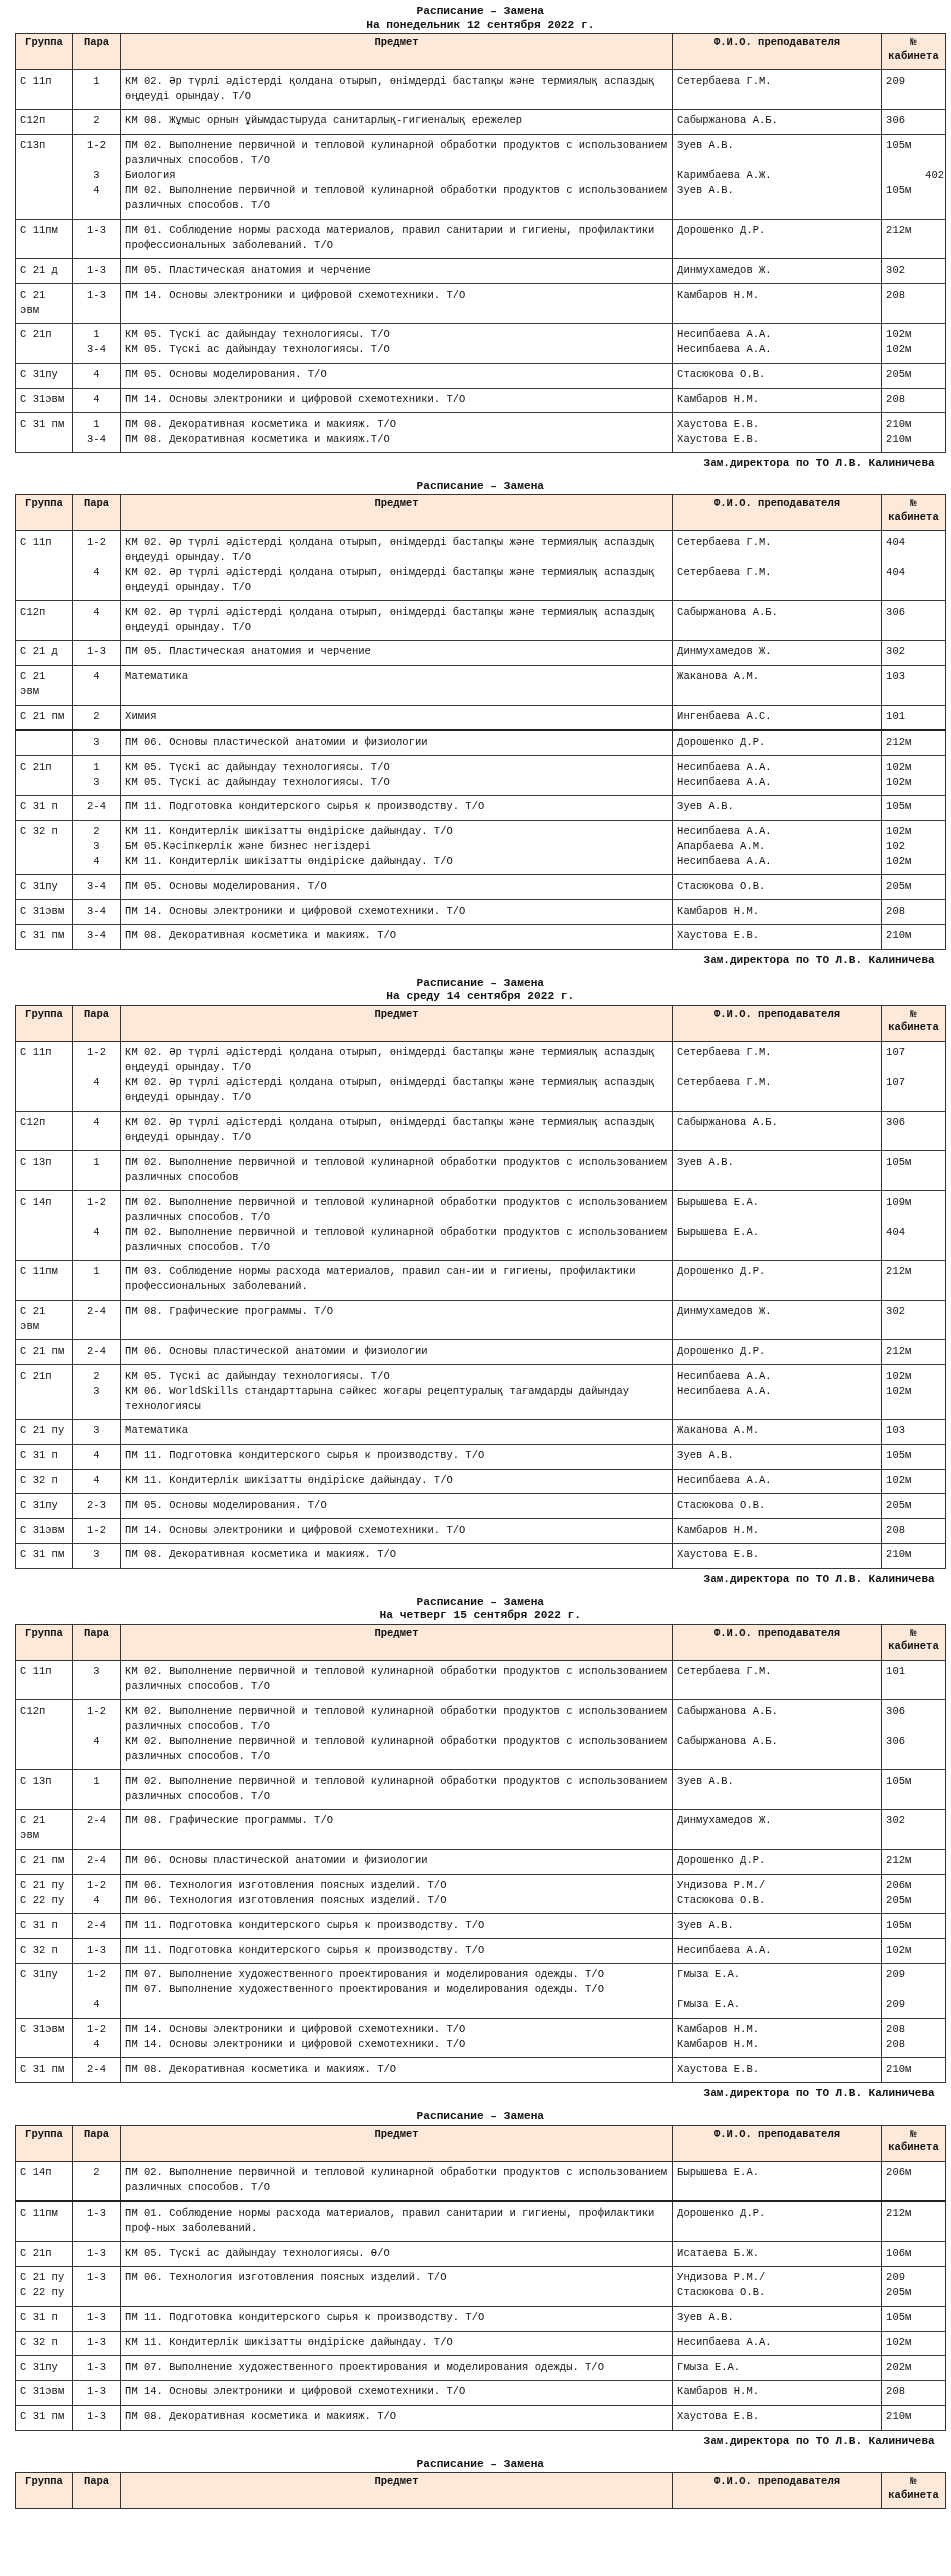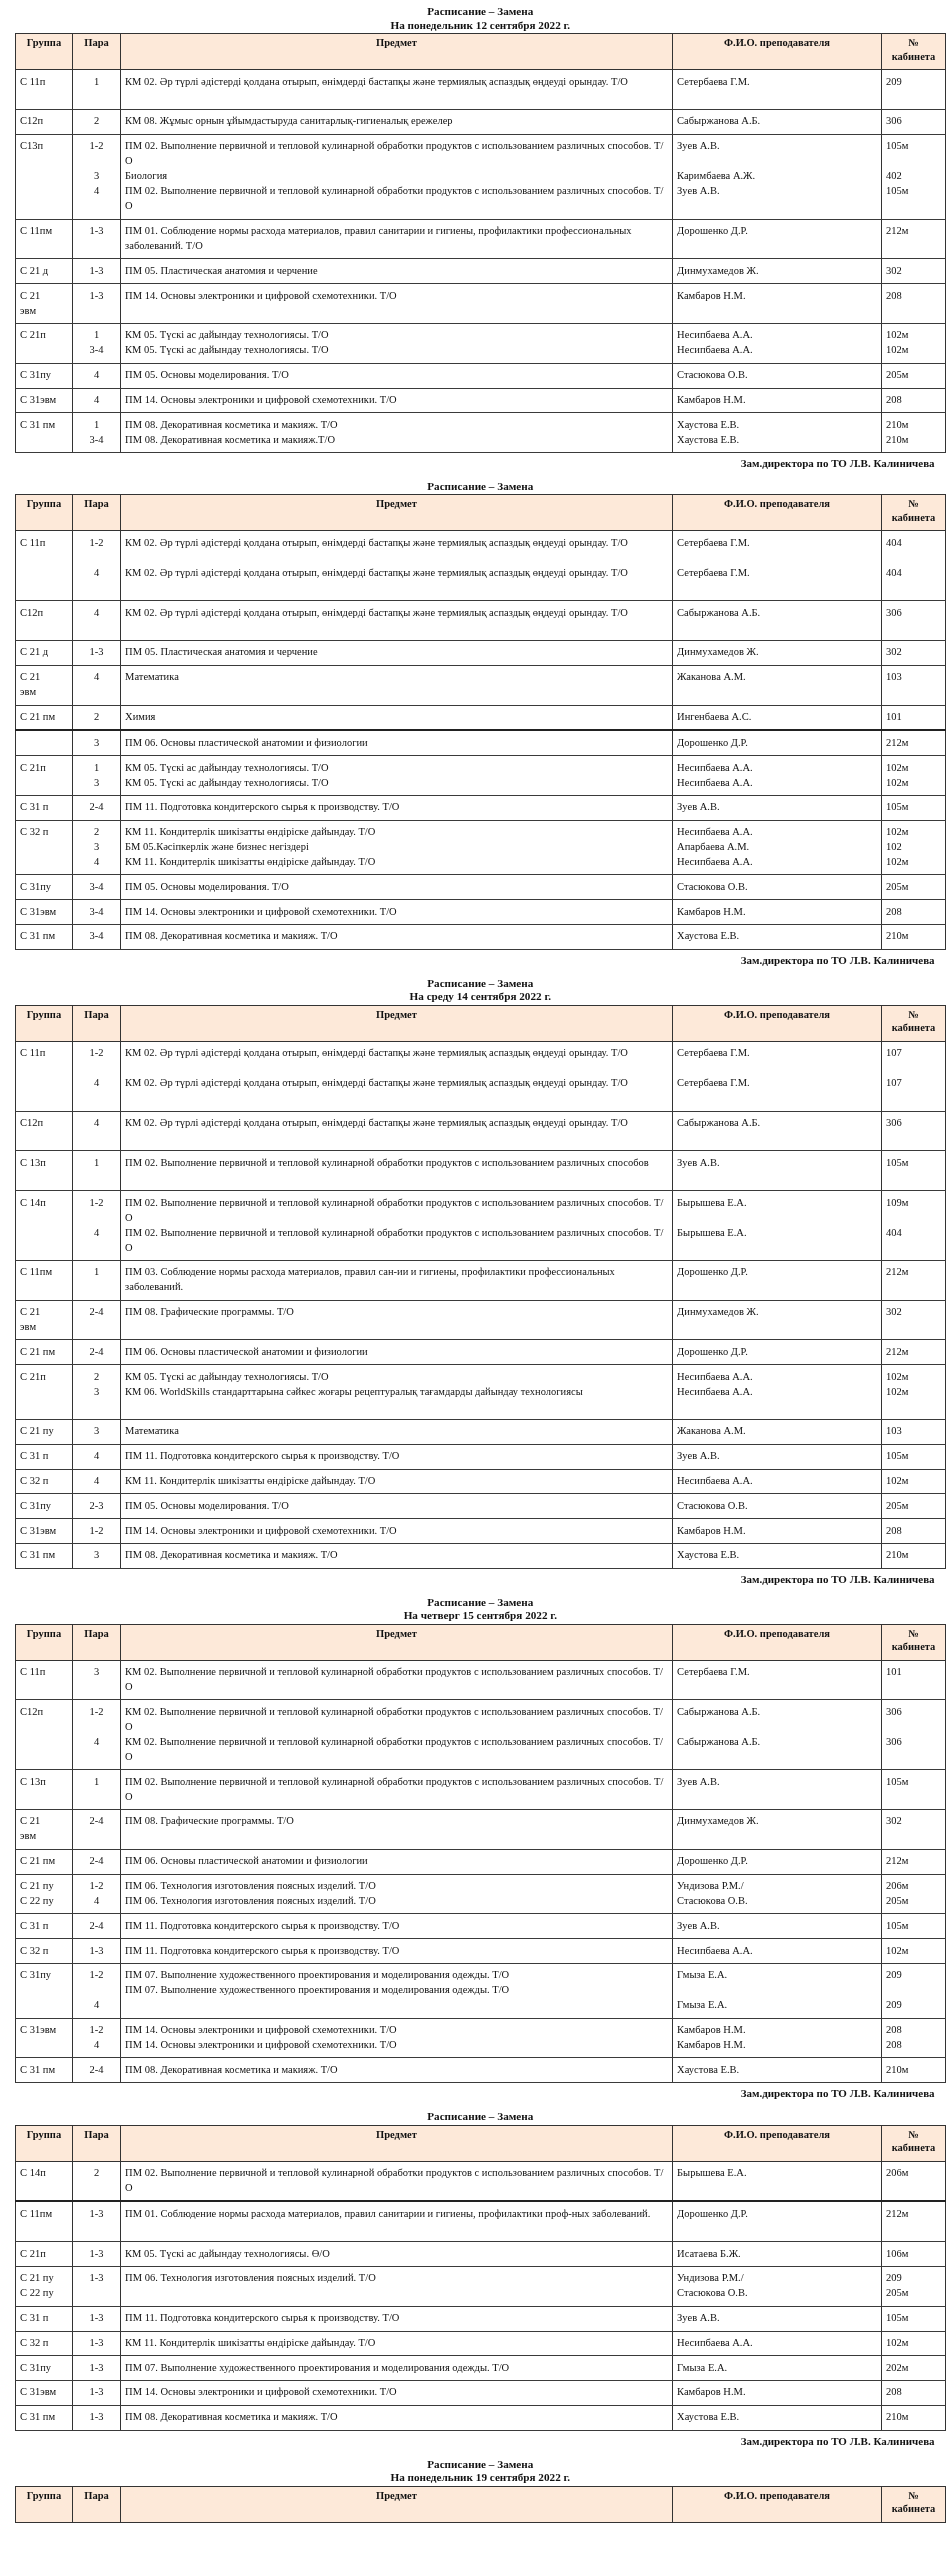--- a/index.html
+++ b/index.html
@@ -3,21 +3,21 @@
 <meta charset="utf-8">
 <style>
   html, body { margin: 0; padding: 0; background: #ffffff; }
   body {
     width: 951px;
     font-family: "Liberation Serif", "DejaVu Serif", serif;
     color: #111;
     font-size: 10.5px;
     line-height: 13.6px;
   }
-  .day-section { position: relative; padding: 0 5.4px 0 15px; }
+  .day-section { position: relative; padding: 0 5.4px 0 15px; font-family: Liberation Mono, monospace; }
   .title {
     text-align: center;
     font-weight: bold;
     font-size: 11.2px;
     line-height: 13.6px;
     margin: 0;
   }
   .title-wrap { padding-top: 5.4px; padding-bottom: 0.7px; }
   table.sched {
     width: 931px;
@@ -141,21 +141,21 @@
               <div class="line subj-entry" style="min-height: 15px;">Биология</div>
               <div class="line subj-entry" style="min-height: 30px;">ПМ 02. Выполнение первичной и тепловой кулинарной обработки продуктов с использованием различных способов. Т/О</div>
             </td>
             <td class="teacher">
               <div class="line subj-entry" style="min-height: 30px;">Зуев А.В.</div>
               <div class="line subj-entry" style="min-height: 15px;">Каримбаева А.Ж.</div>
               <div class="line subj-entry" style="min-height: 30px;">Зуев А.В.</div>
             </td>
             <td class="room">
               <div class="line subj-entry" style="min-height: 30px;">105м</div>
-              <div class="line subj-entry" style="min-height: 15px;">402</div>
+              <div class="line subj-entry" style="min-height: 15px; margin-left: 39px;">402</div>
               <div class="line subj-entry" style="min-height: 30px;">105м</div>
             </td>
           </tr>
           <tr>
             <td class="group">
               <div class="line">С 11пм</div>
             </td>
             <td class="para">
               <div class="line subj-entry" style="min-height: 30px;">1-3</div>
             </td>
@@ -1242,21 +1242,20 @@
             </td>
           </tr>
         </tbody>
       </table>
       <div class="signature">Зам.директора по ТО Л.В. Калиничева</div>
     </section>
 
     <section class="day-section">
       <div class="title-wrap">
         <p class="title">Расписание – Замена</p>
-        <p class="title">На понедельник 19 сентября 2022 г.</p>
       </div>
       <table class="sched">
         <colgroup>
           <col class="c-group">
           <col class="c-para">
           <col class="c-subj">
           <col class="c-teacher">
           <col class="c-room">
         </colgroup>
         <thead>

